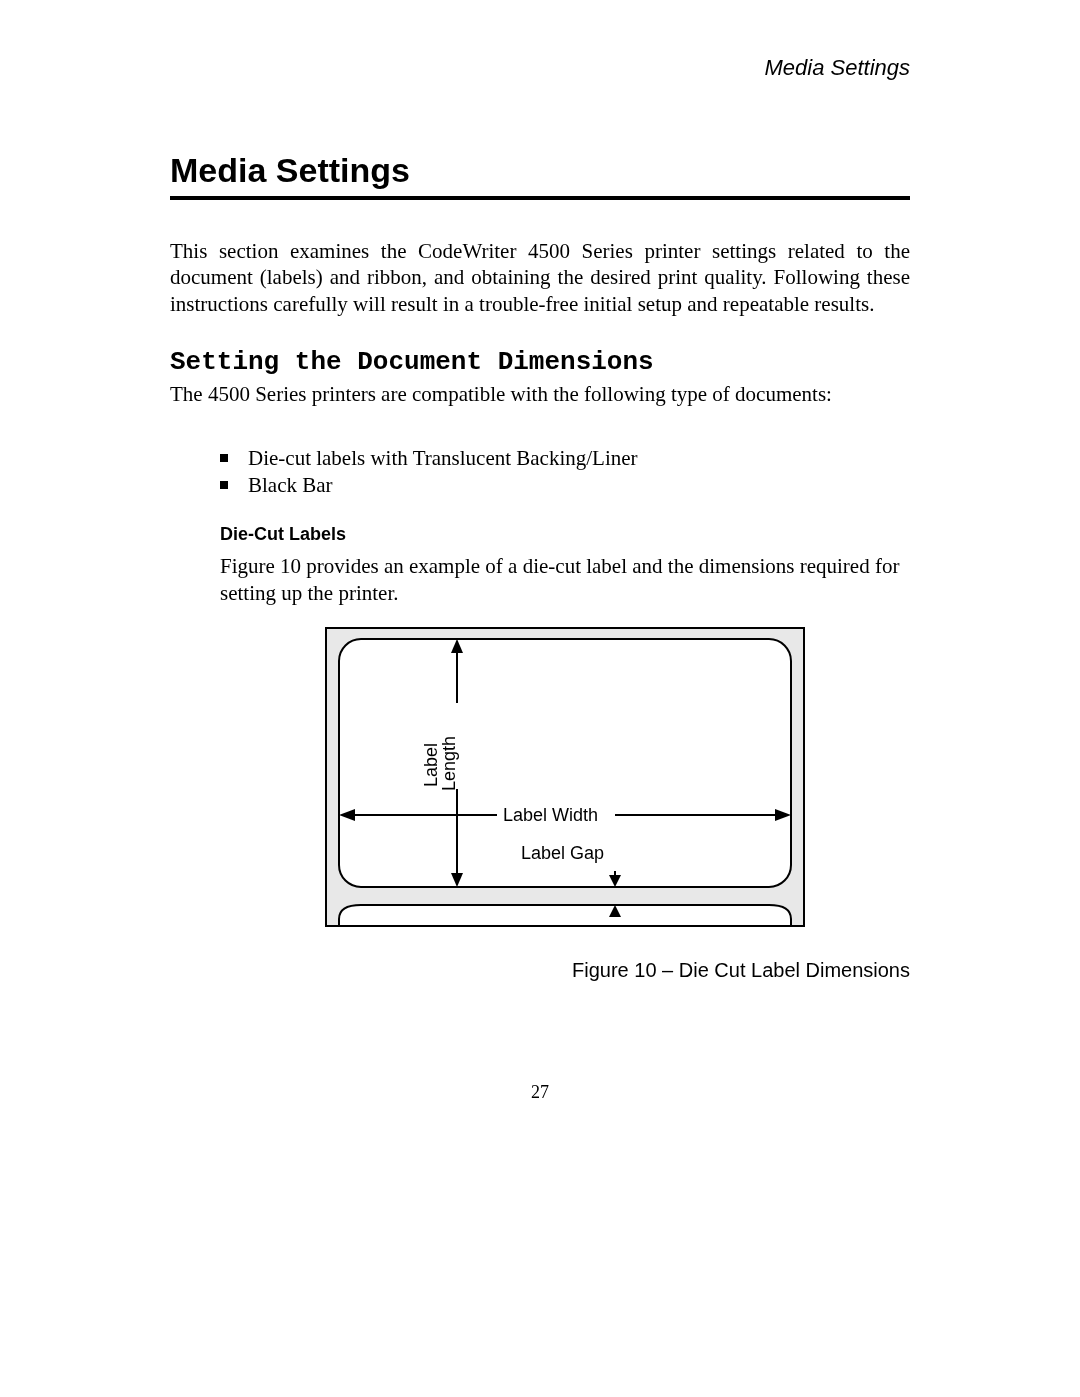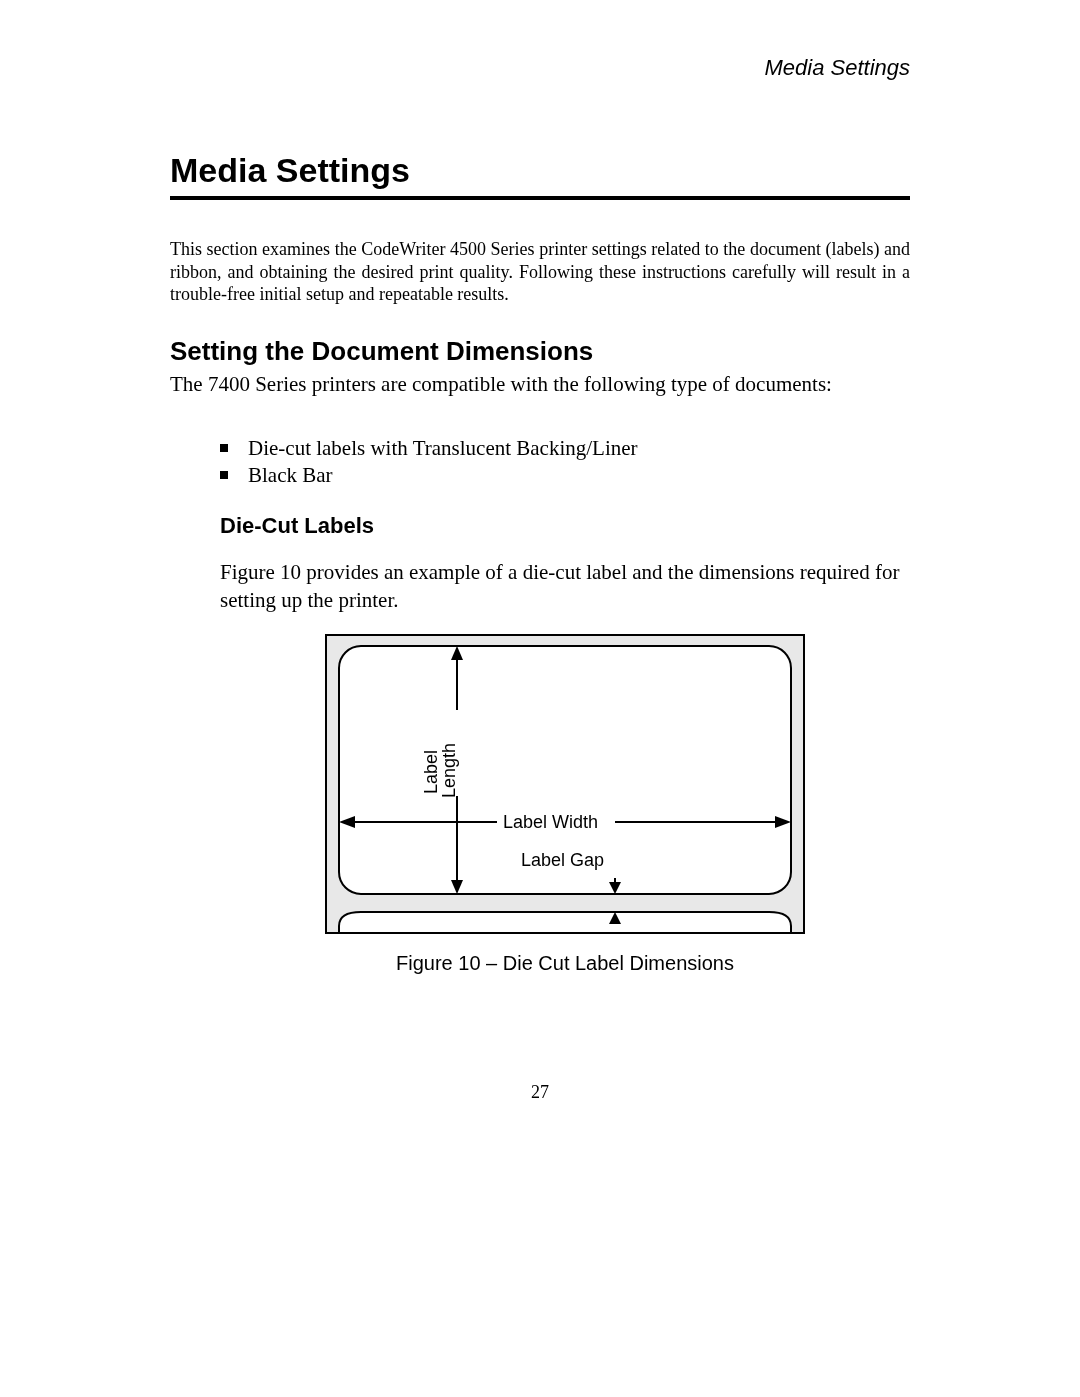--- a/index.html
+++ b/index.html
@@ -28,27 +28,27 @@
     font-weight: bold;
     font-size: 34px;
     margin: 0 0 6px 0;
   }
   .title-rule {
     border: none;
     border-top: 4px solid #000;
     margin: 0 0 38px 0;
   }
   p.body {
-    font-size: 18px;
+    font-size: 21px;
     line-height: 1.25;
     text-align: justify;
     margin: 0 0 30px 0;
   }
   h2.section {
-    font-family: Liberation Sans, sans-serif;
+    font-family: Liberation Mono, monospace;
     font-weight: bold;
     font-size: 26px;
     margin: 24px 0 4px 0;
   }
   p.body-tight {
     font-size: 21px;
     line-height: 1.25;
     margin: 0;
   }
   ul.square {
@@ -70,31 +70,32 @@
     width: 8px;
     height: 8px;
     background: #000;
   }
   .sub-block {
     margin-left: 50px;
   }
   h3.sub {
     font-family: Arial, Helvetica, sans-serif;
     font-weight: bold;
-    font-size: 22px;
-    margin: 24px 0 20px 0;
+    font-size: 18px;
+    margin: 24px 0 8px 0;
   }
   .figure-wrap {
     margin-top: 20px;
     text-align: center;
   }
   .figure-caption {
     font-family: Arial, Helvetica, sans-serif;
     font-size: 20px;
-    margin-top: 14px;
+    margin-top: 28px;
+    text-align: right;
   }
   .page-number {
     position: absolute;
     bottom: 52px;
     left: 0;
     width: 100%;
     text-align: center;
     font-size: 18px;
   }
   svg text {
@@ -107,21 +108,21 @@
 <div class="page">
 
   <div class="running-head">Media Settings</div>
 
   <h1 class="title">Media Settings</h1>
   <hr class="title-rule">
 
   <p class="body">This section examines the CodeWriter 4500 Series printer settings related to the document (labels) and ribbon, and obtaining the desired print quality. Following these instructions carefully will result in a trouble-free initial setup and repeatable results.</p>
 
   <h2 class="section">Setting the Document Dimensions</h2>
-  <p class="body-tight">The 7400 Series printers are compatible with the following type of documents:</p>
+  <p class="body-tight">The 4500 Series printers are compatible with the following type of documents:</p>
 
   <ul class="square">
     <li>Die-cut labels with Translucent Backing/Liner</li>
     <li>Black Bar</li>
   </ul>
 
 
   <div class="sub-block">
     <h3 class="sub">Die-Cut Labels</h3>
     <p class="body-tight" style="line-height:1.3;">Figure 10 provides an example of a die-cut label and the dimensions required for setting up the printer.</p>

